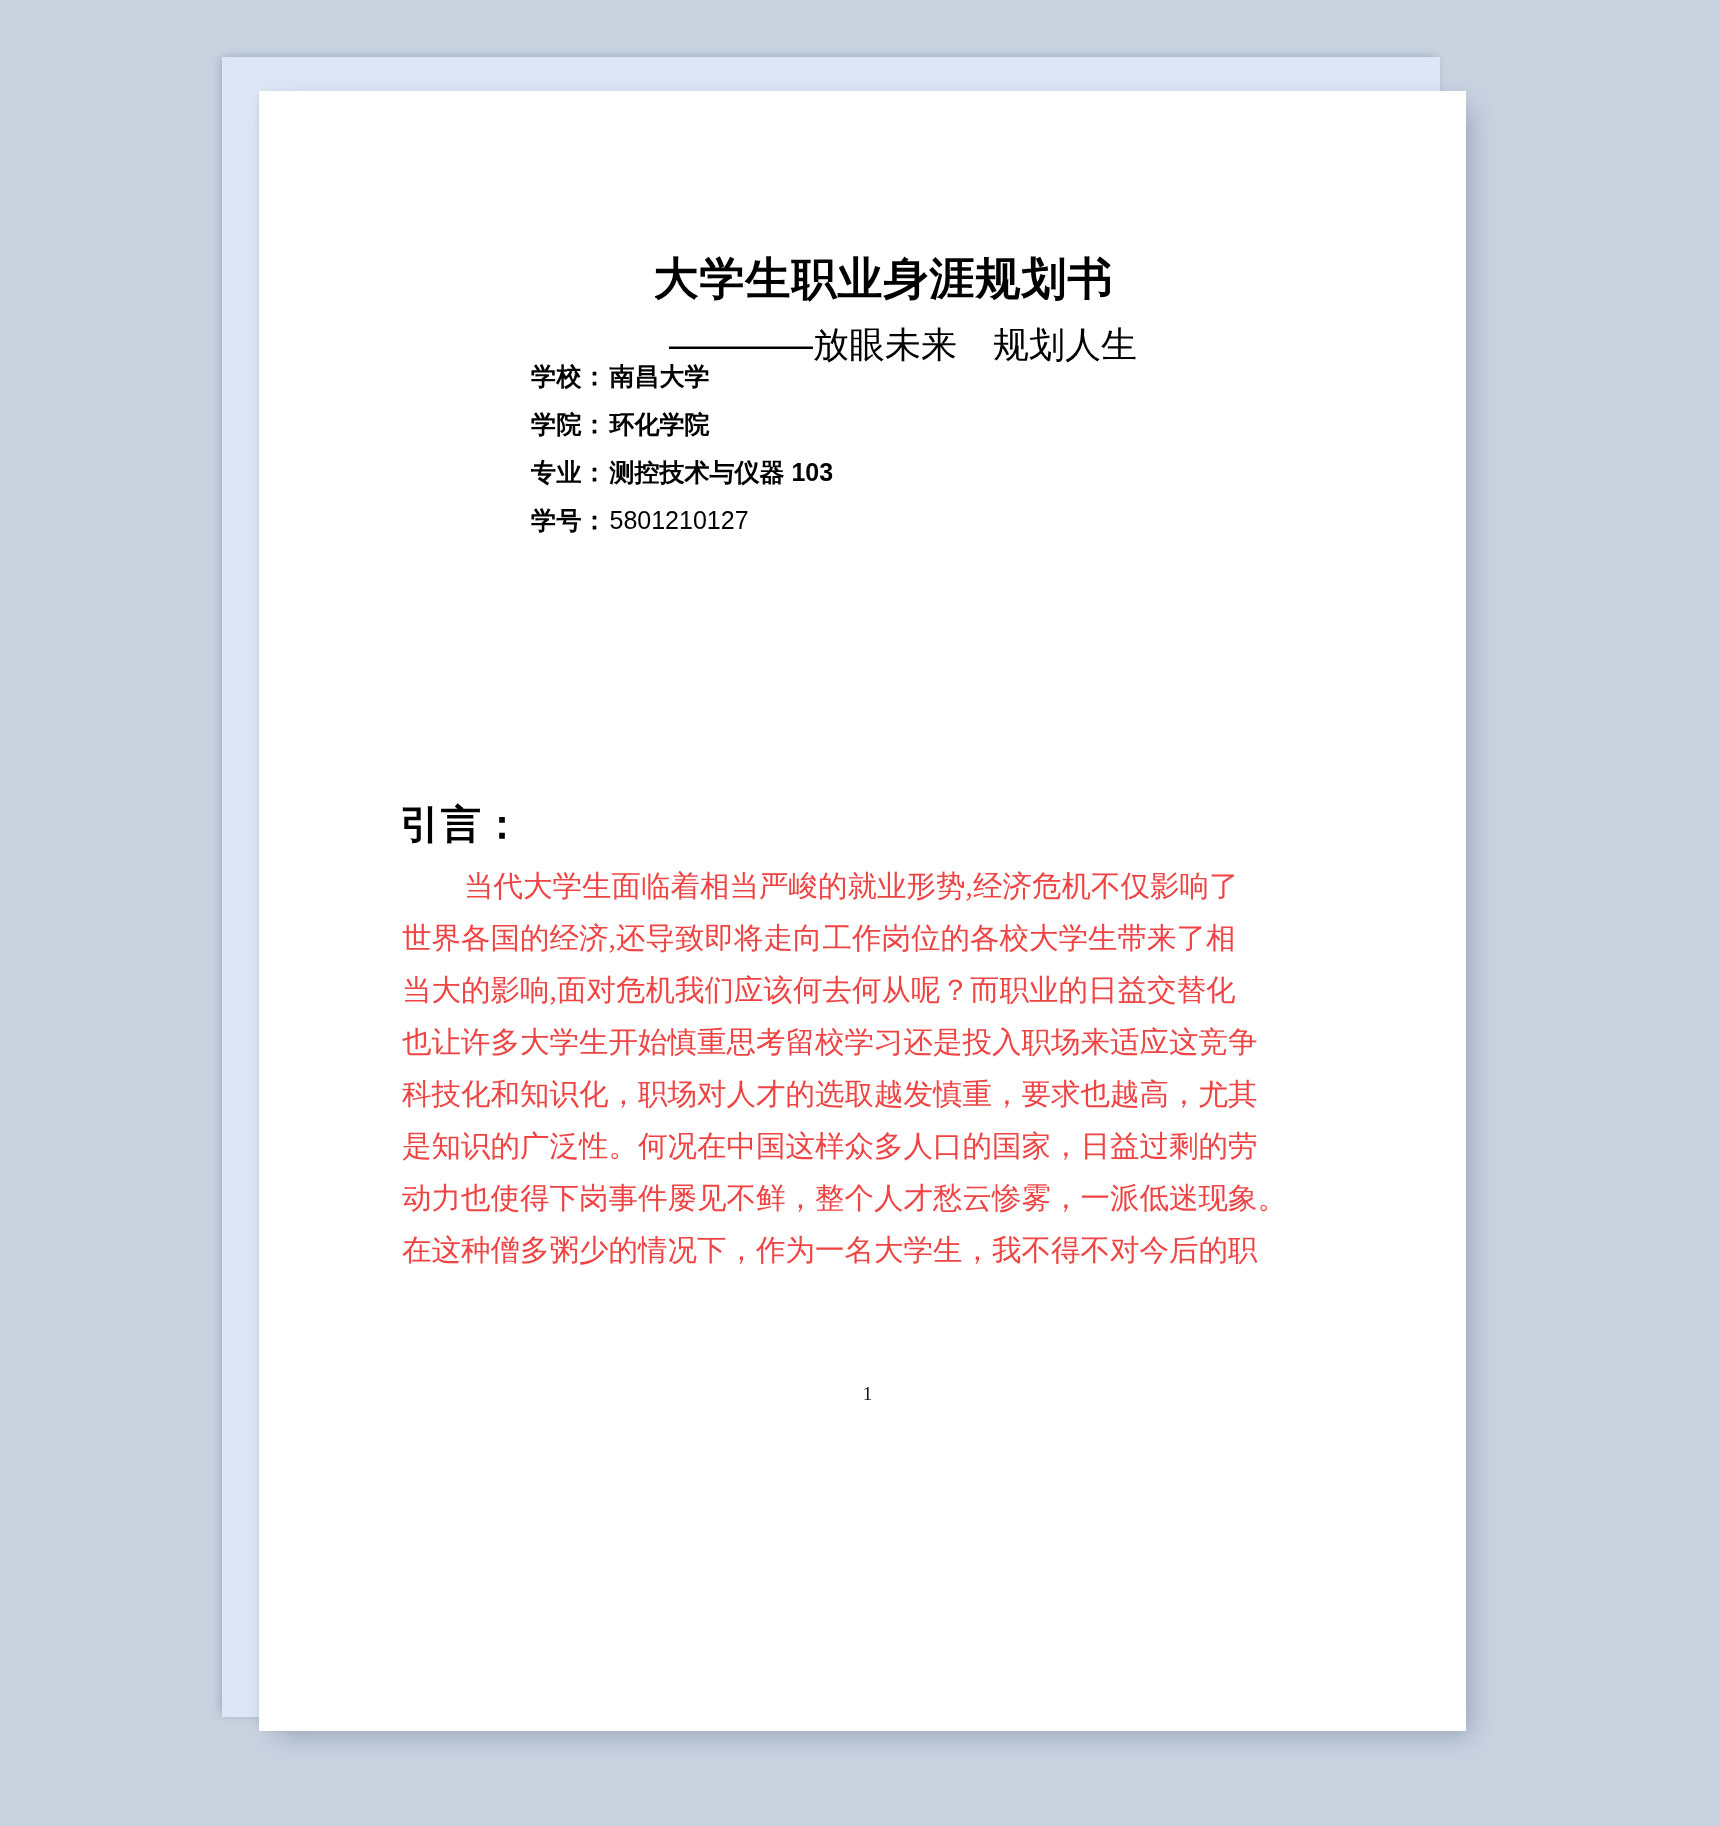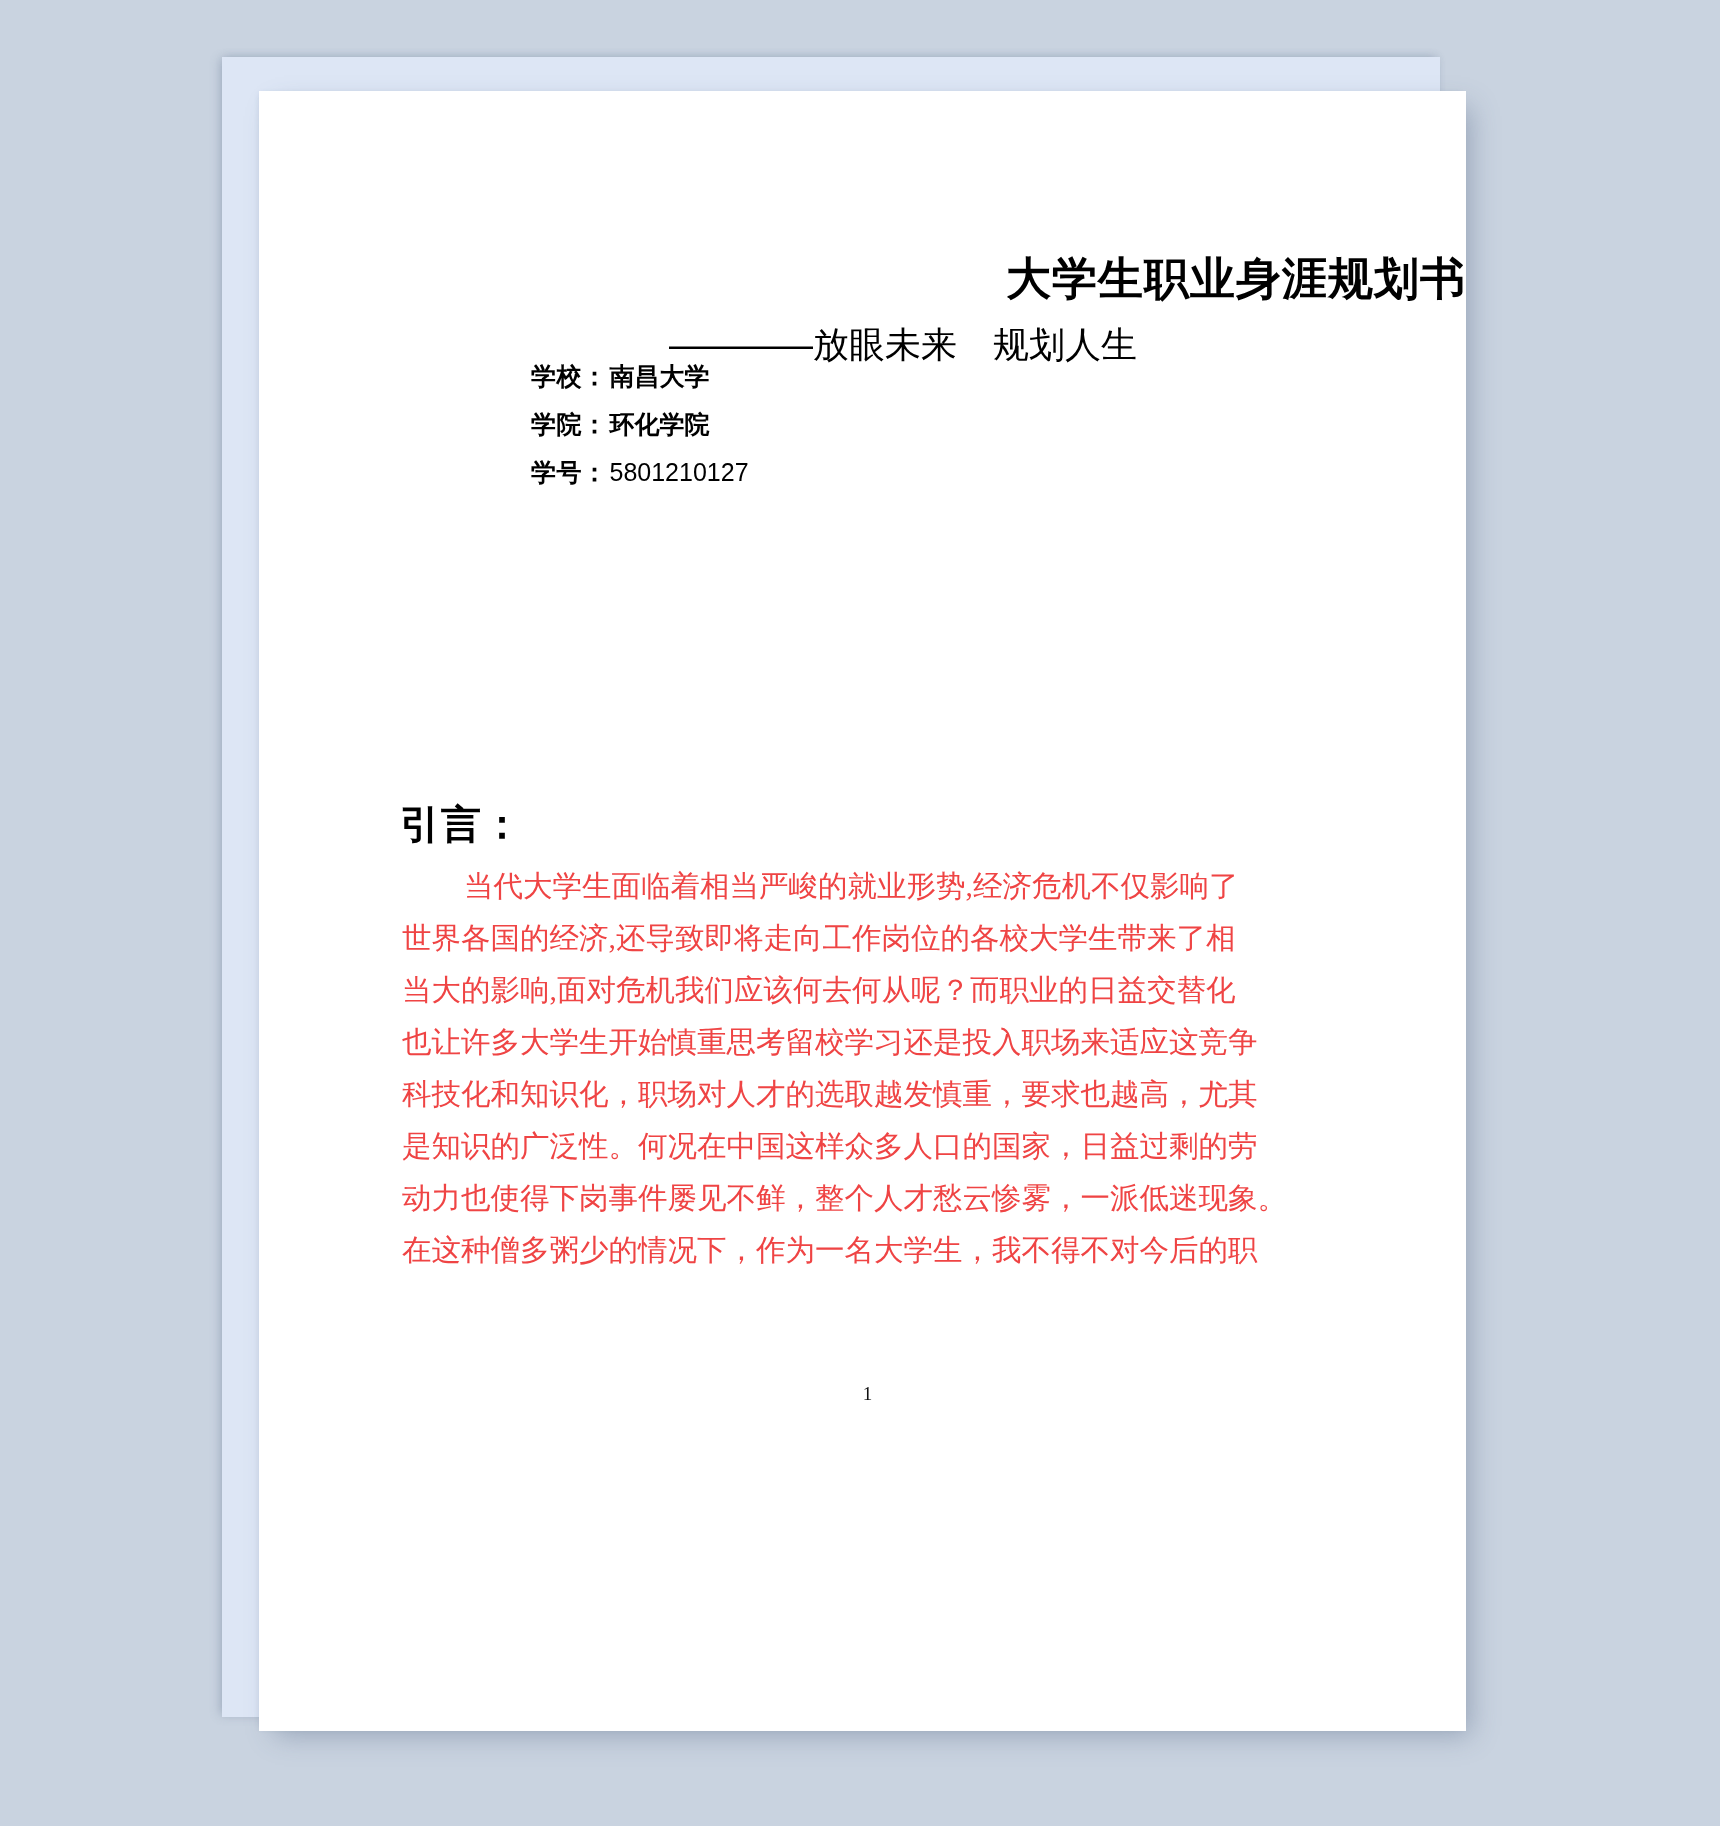--- a/index.html
+++ b/index.html
@@ -51,21 +51,21 @@
     width: 100%;
     height: 100%;
     color: #000;
   }
 
   .doc-title {
     position: absolute;
     left: 12px;
     right: 0;
     top: 158px;
-    text-align: right;
+    text-align: center;
     font-size: 45px;
     font-weight: 700;
     letter-spacing: 1px;
     font-family: "Liberation Sans", "DejaVu Sans", sans-serif;
     white-space: nowrap;
     padding-left: 30px;
   }
 
   .doc-subtitle {
     position: absolute;
@@ -174,20 +174,24 @@
         <div class="info-row">
           <span class="info-label">学校：</span>
           <span class="info-value">南昌大学</span>
         </div>
 
         <div class="info-row">
           <span class="info-label">学院：</span>
           <span class="info-value">环化学院</span>
         </div>
 
+        <div class="info-row">
+          <span class="info-label">专业：</span>
+          <span class="info-value">测控技术与仪器 103</span>
+        </div>
 
         <div class="info-row plain">
           <span class="info-label">学号：</span>
           <span class="info-value">5801210127</span>
         </div>
 
       </div>
 
       <div class="section-heading">引言：</div>
 

